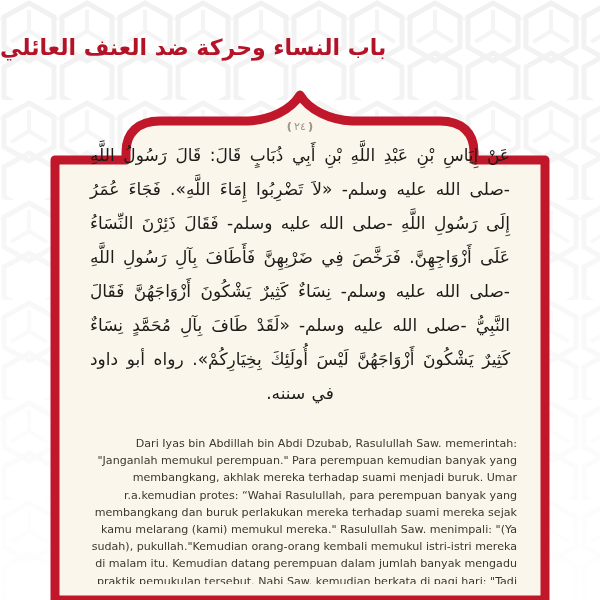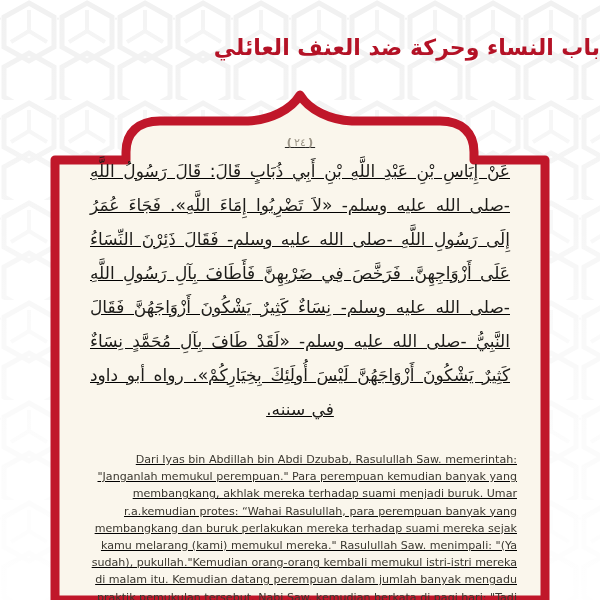--- a/index.html
+++ b/index.html
@@ -33,21 +33,21 @@
   
   #title-area {
     position: absolute;
     top: 0;
     left: 0;
     width: 600px;
     height: 96px;
     z-index: 5;
     display: flex;
     align-items: center;
-    justify-content: flex-end;
+    justify-content: flex-start;
   }
   #page-title {
     font-family: "DejaVu Sans", sans-serif;
     font-size: 22px;
     font-weight: bold;
     color: #b41226;
     direction: rtl;
     text-align: center;
     letter-spacing: 0px;
     line-height: 1.3;
@@ -61,26 +61,25 @@
     top: 0;
     width: 600px;
     height: 600px;
     z-index: 2;
   }
 
   
   #content {
     position: absolute;
     left: 63px;
-    top: 128px;
+    top: 112px;
     width: 474px;
     height: 472px;
     z-index: 4;
     overflow: hidden;
-    text-decoration: underline;
   }
 
   #ornament-number {
     text-align: center;
     color: #8c8577;
     font-size: 11px;
     line-height: 1;
     margin-top: 9px;
     margin-bottom: 4px;
     direction: rtl;

